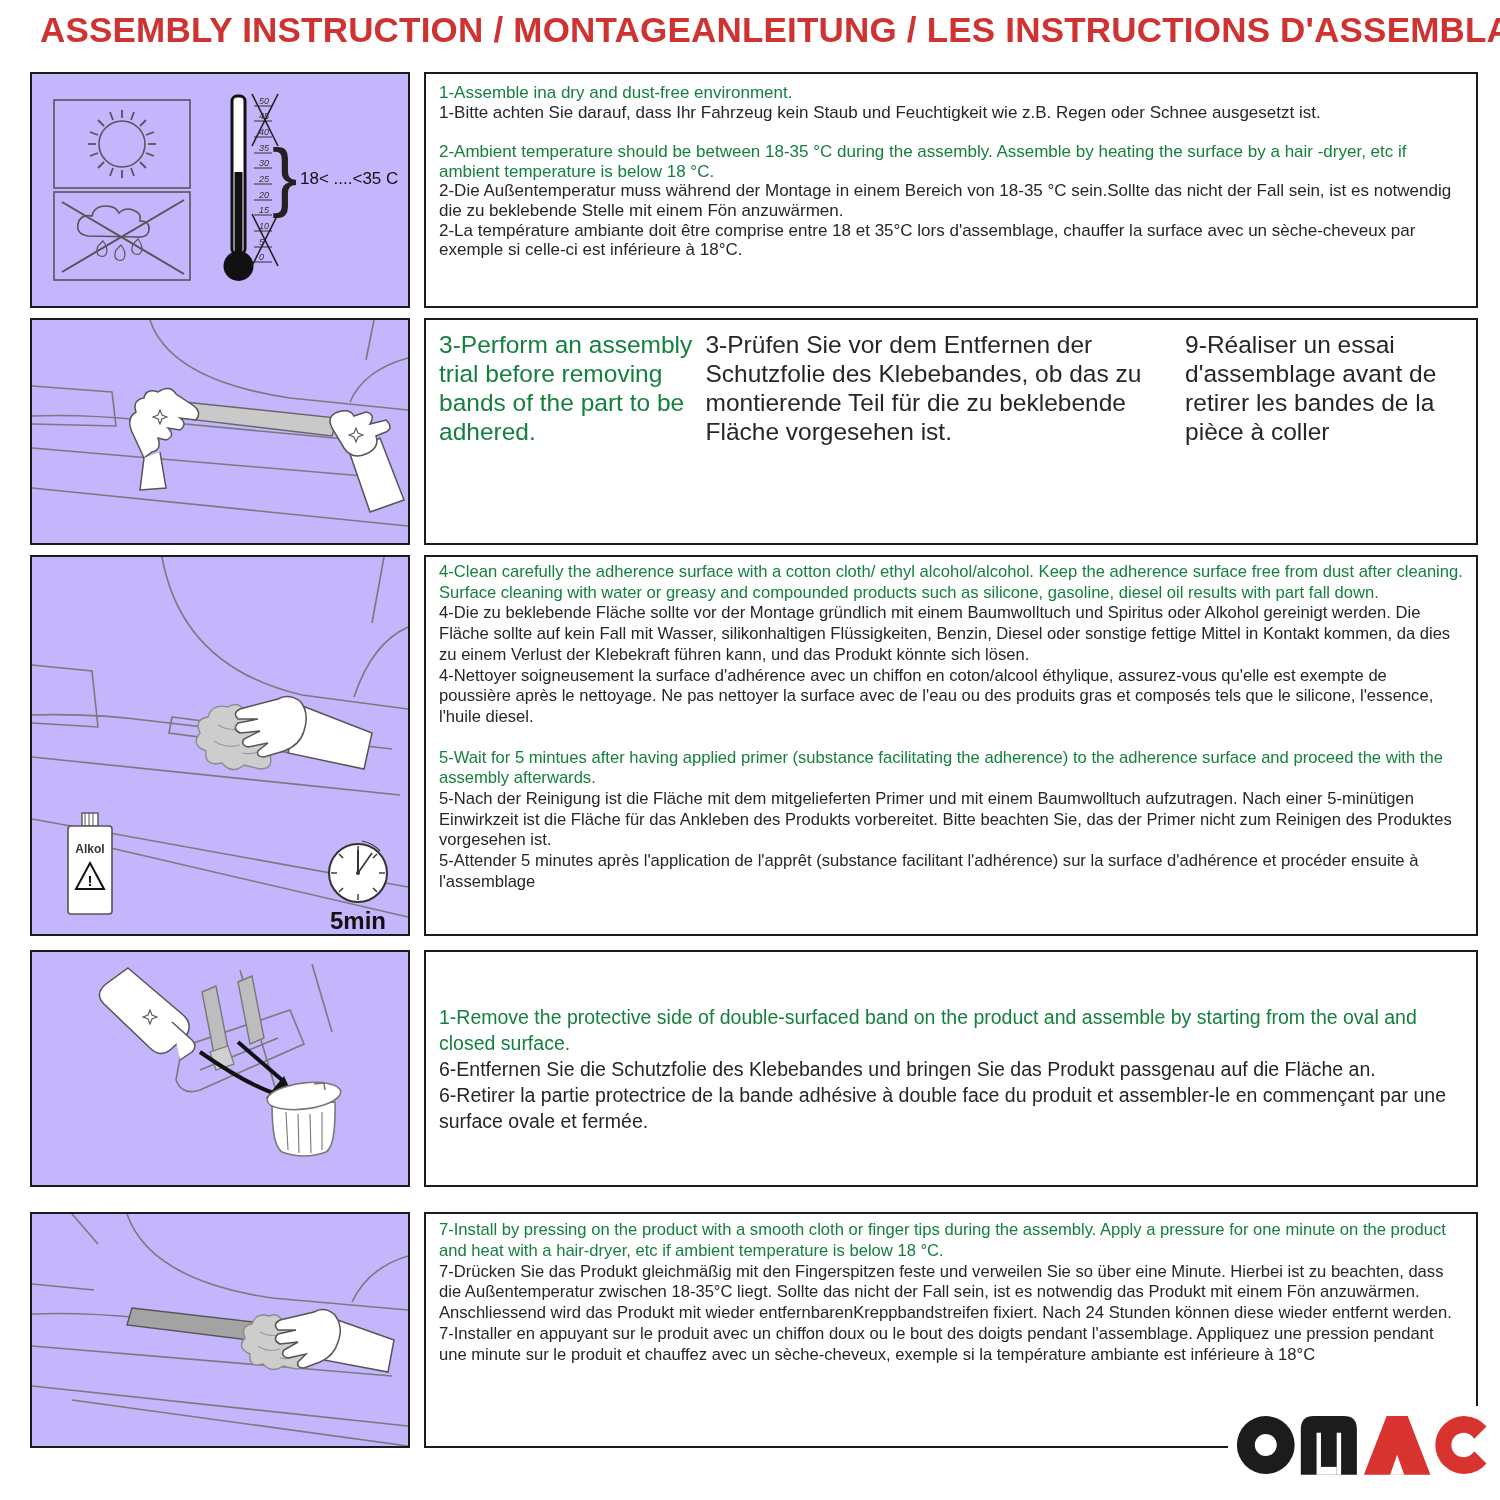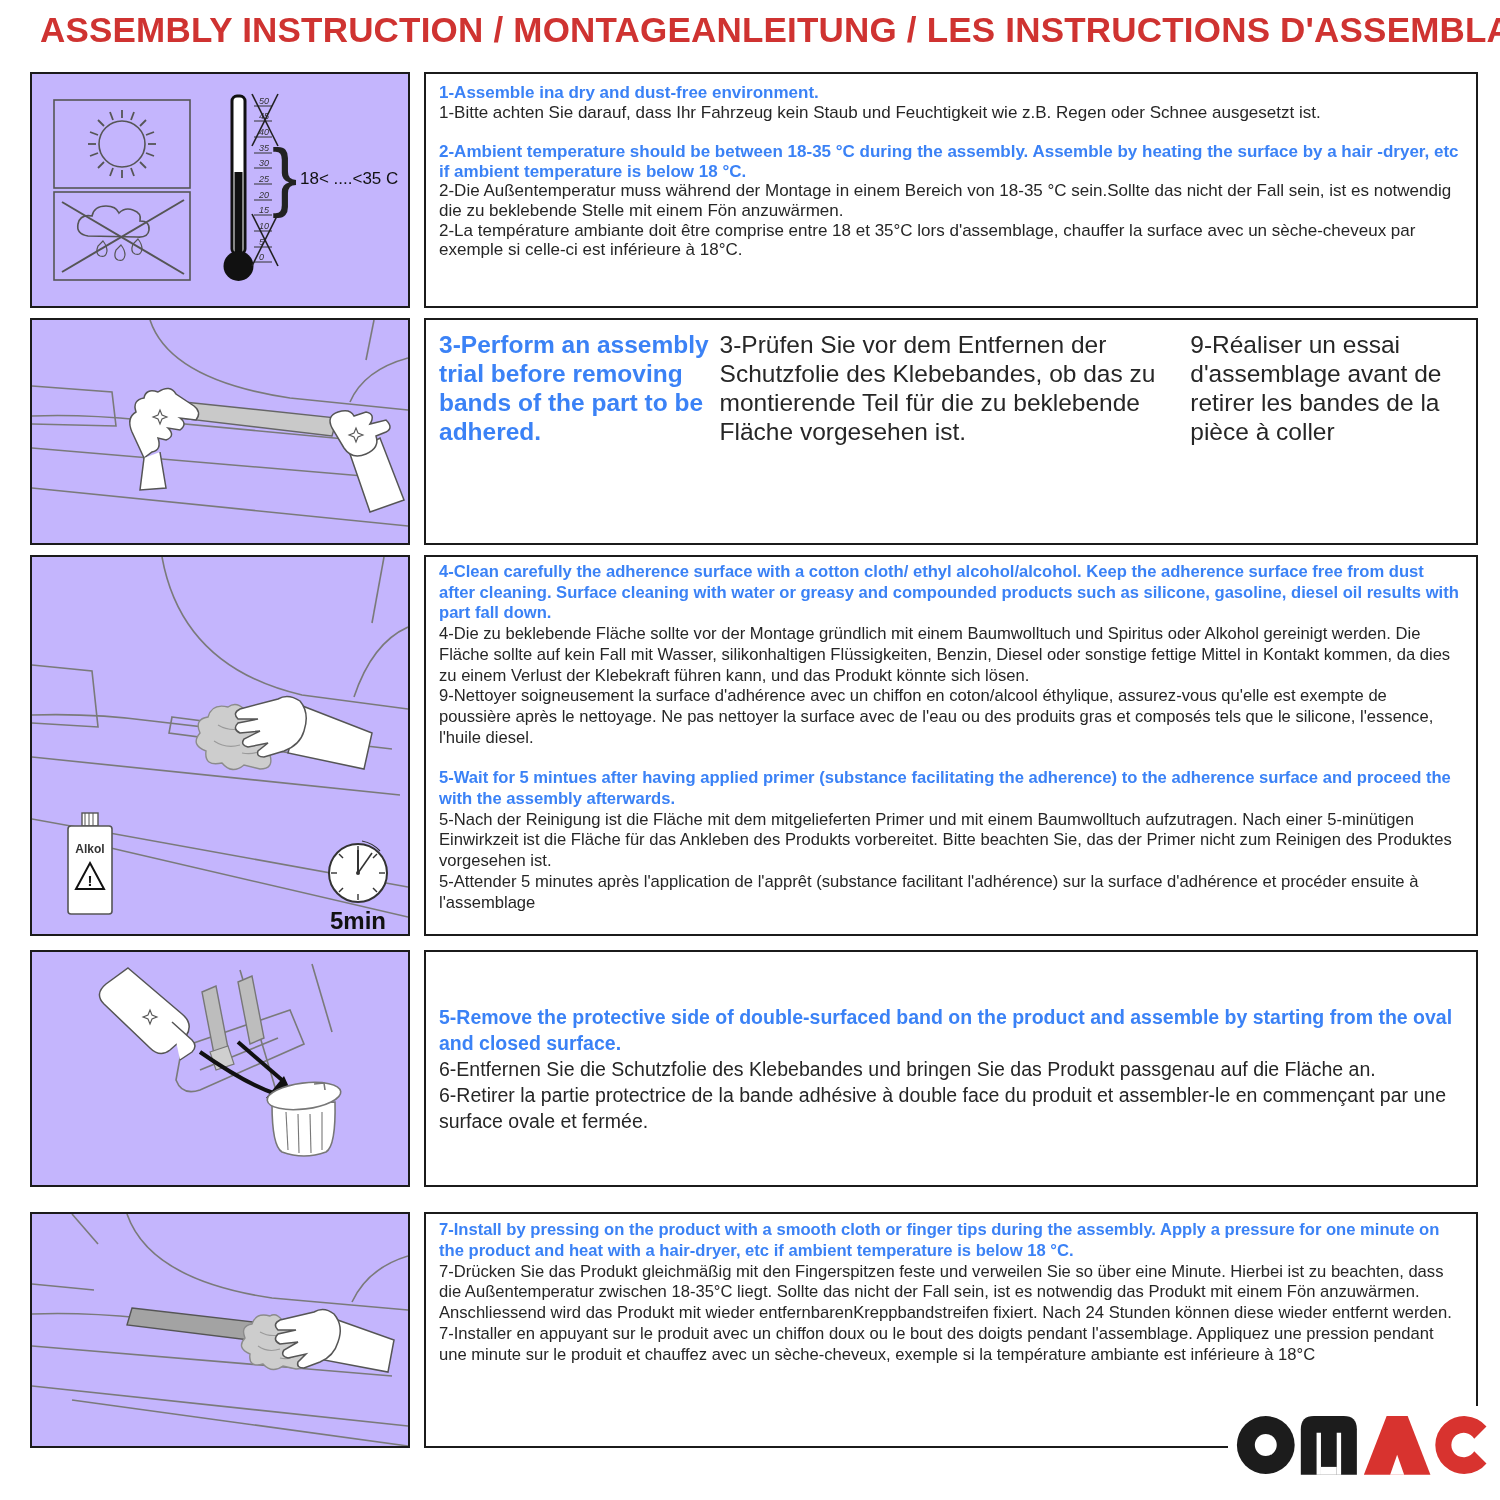--- a/index.html
+++ b/index.html
@@ -5,21 +5,21 @@
   html,body{margin:0;padding:0;background:#fff;}
   #page{position:relative;width:1500px;height:1500px;background:#fff;overflow:hidden;
         font-family:"Liberation Sans","DejaVu Sans",sans-serif;}
   .title{position:absolute;top:10px;left:40px;width:1430px;font-size:35px;font-weight:bold;
          letter-spacing:.2px;color:#cf3331;white-space:nowrap;}
   .illus{position:absolute;left:30px;width:380px;background:#c4b5fd;border:2px solid #1b1b1b;
          box-sizing:border-box;}
   .txt{position:absolute;left:424px;width:1054px;background:#fff;border:2px solid #1b1b1b;
        box-sizing:border-box;color:#262626;}
   .p{margin:0;}
-  .b{font-weight:bold;color:#3b82f6;}
+  .b{font-weight:normal;color:#15803d;}
   .gap{margin-top:20px;}
   
   .t1{padding:9px 13px;font-size:17px;line-height:19.6px;}
   .t2{padding:10px 13px;font-size:24.5px;line-height:29px;display:flex;flex-direction:row;justify-content:center;}
   .t3{padding:5px 13px;font-size:16.6px;line-height:20.7px;}
   .t4{padding:10px 13px;font-size:19.5px;line-height:26px;display:flex;flex-direction:column;justify-content:center;}
   .t5{padding:6px 13px;font-size:16.6px;line-height:20.8px;}
   .logo-wrap{position:absolute;left:1228px;top:1406px;width:262px;height:78px;background:#fff;
              display:flex;align-items:center;justify-content:flex-end;}
   svg text{font-family:"Liberation Sans","DejaVu Sans",sans-serif;}
@@ -209,21 +209,21 @@
         <circle cx="326" cy="316" r="2" fill="#333"></circle>
         <path d="M330 284 A32 32 0 0 1 348 294" fill="none" stroke="#333" stroke-width="1.2"></path>
         <text x="326" y="372" font-size="24" font-weight="bold" fill="#111" text-anchor="middle">5min</text>
       </g>
     </svg>
   </div>
 
   <div class="txt t3" style="top:555px;height:381px;">
     <p class="p b">4-Clean carefully the adherence surface with a cotton cloth/ ethyl alcohol/alcohol. Keep the adherence surface free from dust after cleaning. Surface cleaning with water or greasy and compounded products such as silicone, gasoline, diesel oil results with part fall down.</p>
     <p class="p">4-Die zu beklebende Fläche sollte vor der Montage gründlich mit einem Baumwolltuch und Spiritus oder Alkohol gereinigt werden. Die Fläche sollte auf kein Fall mit Wasser, silikonhaltigen Flüssigkeiten, Benzin, Diesel oder sonstige fettige Mittel in Kontakt kommen, da dies zu einem Verlust der Klebekraft führen kann, und das Produkt könnte sich lösen.</p>
-    <p class="p">9-Nettoyer soigneusement la surface d'adhérence avec un chiffon en coton/alcool éthylique, assurez-vous qu'elle est exempte de poussière après le nettoyage. Ne pas nettoyer la surface avec de l'eau ou des produits gras et composés tels que le silicone, l'essence, l'huile diesel.</p>
+    <p class="p">4-Nettoyer soigneusement la surface d'adhérence avec un chiffon en coton/alcool éthylique, assurez-vous qu'elle est exempte de poussière après le nettoyage. Ne pas nettoyer la surface avec de l'eau ou des produits gras et composés tels que le silicone, l'essence, l'huile diesel.</p>
     <p class="p b gap">5-Wait for 5 mintues after having applied primer (substance facilitating the adherence) to the adherence surface and proceed the with the assembly afterwards.</p>
     <p class="p">5-Nach der Reinigung ist die Fläche mit dem mitgelieferten Primer und mit einem Baumwolltuch aufzutragen. Nach einer 5-minütigen Einwirkzeit ist die Fläche für das Ankleben des Produkts vorbereitet. Bitte beachten Sie, das der Primer nicht zum Reinigen des Produktes vorgesehen ist.</p>
     <p class="p">5-Attender 5 minutes après l'application de l'apprêt (substance facilitant l'adhérence) sur la surface d'adhérence et procéder ensuite à l'assemblage</p>
   </div>
 
   <div class="illus" style="top:950px;height:237px;">
     <svg width="376" height="233" viewBox="0 0 376 233">
       <g fill="none" stroke="#7a7a7a" stroke-width="1.6">
         <path d="M208 18 L252 165"></path>
         <path d="M280 12 L300 80"></path>
@@ -254,21 +254,21 @@
           <line x1="278" y1="162" x2="279" y2="201"></line>
             <line x1="290" y1="160" x2="290" y2="198"></line>
         </g>
         <ellipse cx="272" cy="144" rx="37" ry="13" transform="rotate(-7 272 144)"></ellipse>
         <path d="M282 132 L292 131 L293 138" fill="none"></path>
       </g>
     </svg>
   </div>
 
   <div class="txt t4" style="top:950px;height:237px;">
-    <p class="p b">5-Remove the protective side of double-surfaced band on the product and assemble by starting from the oval and closed surface.</p>
+    <p class="p b">1-Remove the protective side of double-surfaced band on the product and assemble by starting from the oval and closed surface.</p>
     <p class="p">6-Entfernen Sie die Schutzfolie des Klebebandes und bringen Sie das Produkt passgenau auf die Fläche an.</p>
     <p class="p">6-Retirer la partie protectrice de la bande adhésive à double face du produit et assembler-le en commençant par une surface ovale et fermée.</p>
   </div>
 
   <div class="illus" style="top:1212px;height:236px;">
     <svg width="376" height="232" viewBox="0 0 376 232">
       <g fill="none" stroke="#7a7a7a" stroke-width="1.6">
         <path d="M95 0 Q118 66 240 84 L376 96"></path>
         <path d="M376 42 Q336 54 320 88"></path>
         <path d="M40 0 L66 30"></path>

